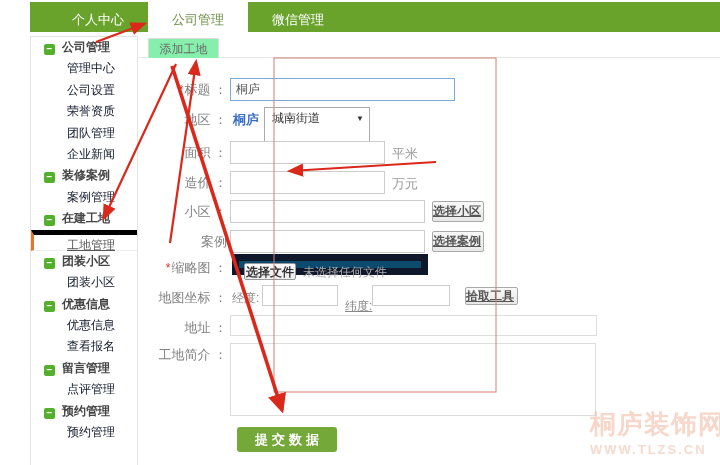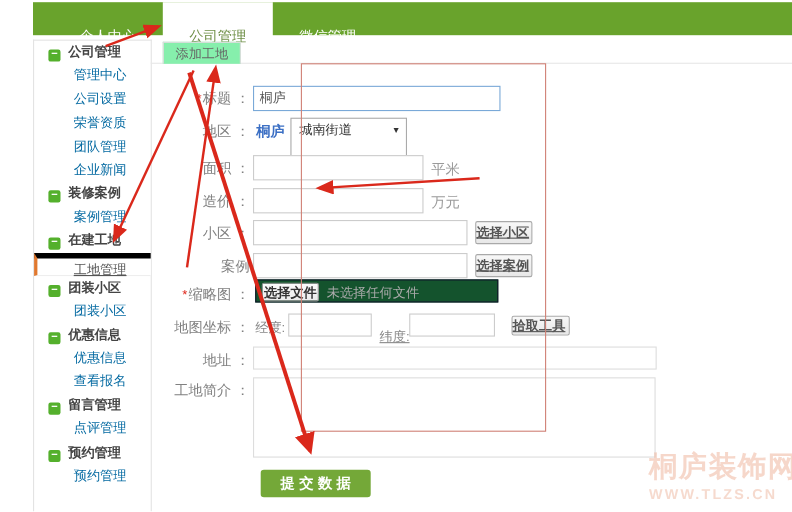--- a/index.html
+++ b/index.html
@@ -9,37 +9,37 @@
     font-family: "Liberation Sans", "DejaVu Sans", sans-serif;
     background: #ffffff;
     overflow: hidden;
   }
   
   .topbar {
     position:absolute; left:30px; top:2px; right:0; height:30px;
     background:#69a32c; display:flex; align-items:stretch;
   }
   .topbar .tab {
-    color:#fff; font-size:13px; line-height:30px; padding:16px 24px; cursor:pointer;
+    color:#fff; font-size:13px; line-height:30px; padding:3px 24px; cursor:pointer;
   }
   .topbar .tab.first { margin-left:18px; }
   .topbar .tab.active { background:#ffffff; color:#6e8f46; }
   
   .sidebar {
     position:absolute; left:30px; top:36px; width:108px; bottom:0;
     background:#fff; border:1px solid #e3e3e3; border-bottom:none;
   }
   .s-item { font-size:12px; height:21.4px; line-height:21.4px; white-space:nowrap; cursor:pointer; }
   .s-head { padding-left:13px; color:#444; font-weight:bold; }
   .s-head .mini {
     display:inline-block; width:11px; height:11px; background:#54b02c; border-radius:2px;
     color:#fff; font-size:10px; line-height:10px; text-align:center; vertical-align:-1px;
     margin-right:7px; font-weight:bold;
   }
-  .s-child { padding-left:36px; color:#0369a1; }
+  .s-child { padding-left:36px; color:#0f172a; }
   .s-child.active {
     border-left:3px solid #e0782f; padding-left:33px;
     border-top:5px solid #000000; border-bottom:1px solid #eee;
     color:#555; text-decoration:underline; background:#fff;
   }
   
   .panel-top-line { position:absolute; left:137px; right:0; top:57px; border-top:1px solid #e7e7e7; }
   .add-tab {
     position:absolute; left:148px; top:38px; width:71px; height:20px; background:#86efac;
     border:1px solid #ddd; border-bottom:none; font-size:12px; color:#666;
@@ -63,21 +63,21 @@
     border:1px solid #aaa; background:#fff; font-size:12px; color:#333;
     line-height:21px; padding-left:7px; cursor:pointer;
   }
   .sel .caret { position:absolute; right:5px; top:0; font-size:8px; color:#333; line-height:21px; }
   .gbtn {
     position:absolute; font-size:12px; font-weight:bold; color:#555; text-align:left;
     background:linear-gradient(#f8f8f8,#e8e8e8); border:1px solid #a9a9a9; border-radius:2px;
     cursor:pointer;
     text-decoration:underline;
   }
-  .filebox { position:absolute; left:232px; top:254px; width:221px; height:21px; border:1px solid #0f172a; background:#14532d; }
+  .filebox { position:absolute; left:232px; top:254px; width:196px; height:21px; border:7px solid #0f172a; background:#0c4a6e; }
   .filebtn {
     position:absolute; left:5px; top:1.5px; width:52px; height:17px;
     font-size:12px; font-weight:bold; color:#333; text-align:center; line-height:16px;
     background:linear-gradient(#fbfbfb,#ececec); border:1px solid #999; border-radius:2px; cursor:pointer;
   }
   .filestatus { position:absolute; left:64px; top:3px; font-size:12px; color:#aaa; }
   .coordlab { position:absolute; font-size:12px; color:#888; }
   .txtarea { position:absolute; left:230px; top:343px; width:366px; height:73px; border:1px solid #ddd; background:#fff; resize:none; outline:none; font-size:12px; color:#555; padding:4px; font-family:inherit; }
   .submit {
     position:absolute; left:237px; top:427px; width:100px; height:25px;

